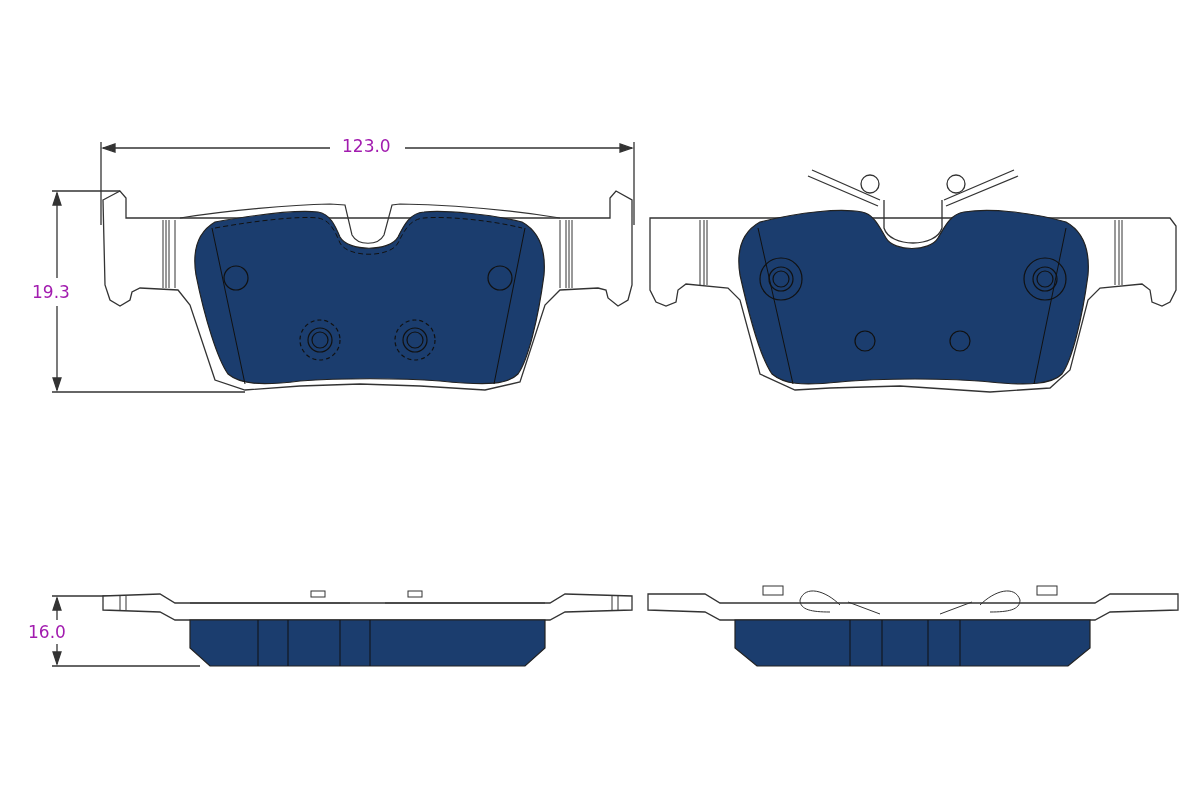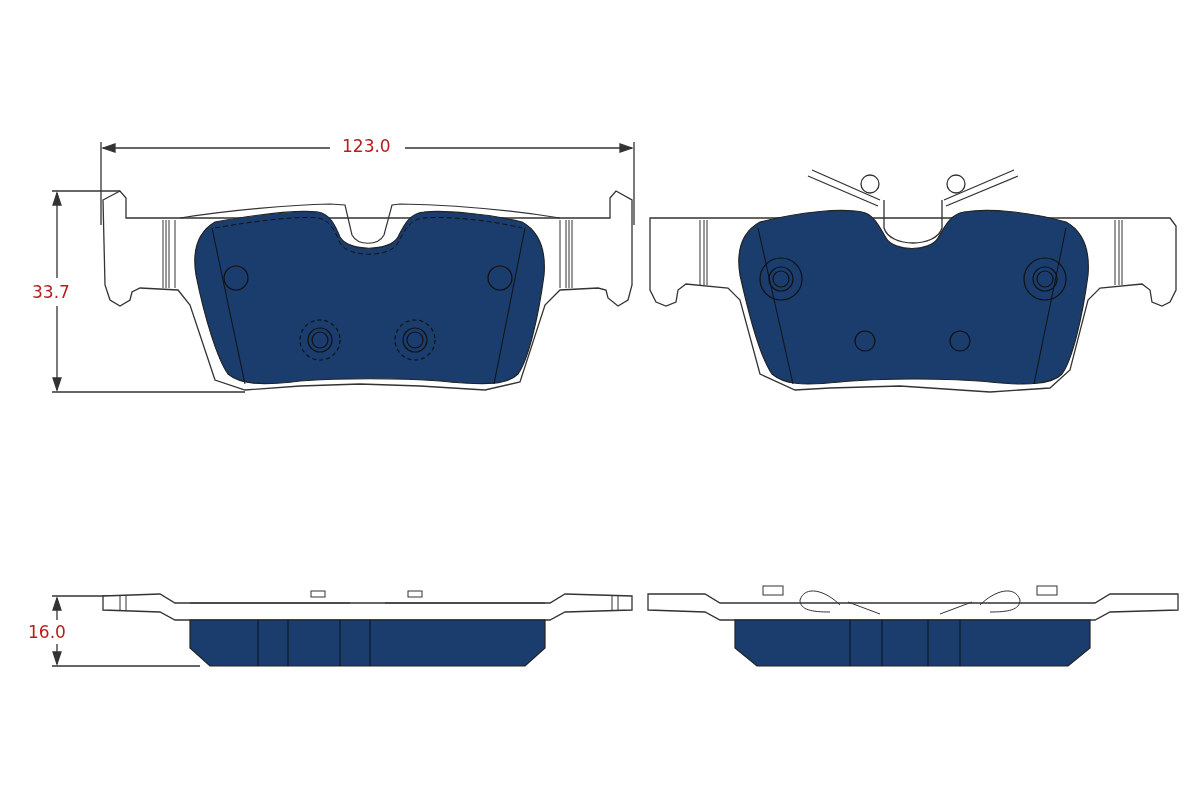--- a/index.html
+++ b/index.html
@@ -1,18 +1,18 @@
 <!DOCTYPE html>
 <html><head>
 <meta charset="utf-8">
 <style>
   html, body { margin: 0; padding: 0; background: #ffffff; }
   body { width: 1200px; height: 800px; position: relative; overflow: hidden; font-family: "DejaVu Sans", sans-serif; }
   svg { position: absolute; left: 0; top: 0; }
-  .dim-label { position: absolute; font-family: "DejaVu Sans", sans-serif; font-size: 17px; color: #b91c1c; background: #fff; padding: 0 4px; line-height: 20px; }
+  .dim-label { position: absolute; font-family: "DejaVu Sans", sans-serif; font-size: 17px; color: #a21caf; background: #fff; padding: 0 4px; line-height: 20px; }
 </style>
 </head>
 <body>
 
 <svg width="1200" height="800" viewBox="0 0 1200 800">
   <defs>
     <marker id="arr" markerWidth="10" markerHeight="10" refX="9" refY="5" orient="auto" markerUnits="userSpaceOnUse">
       <path d="M0,2 L10,5 L0,8 Z" fill="#333"></path>
     </marker>
   </defs>
@@ -142,14 +142,14 @@
     <g stroke="#111" stroke-width="1">
       <line x1="850" y1="620" x2="850" y2="666"></line>
         <line x1="882" y1="620" x2="882" y2="666"></line>
       <line x1="928" y1="620" x2="928" y2="666"></line>
         <line x1="960" y1="620" x2="960" y2="666"></line>
     </g>
   </g>
 </svg>
 
 <div class="dim-label" style="left:338px; top:136px;">123.0</div>
-<div class="dim-label" style="left:28px; top:282px;">33.7</div>
+<div class="dim-label" style="left:28px; top:282px;">19.3</div>
 <div class="dim-label" style="left:24px; top:622px;">16.0</div>
 
 </body></html>

